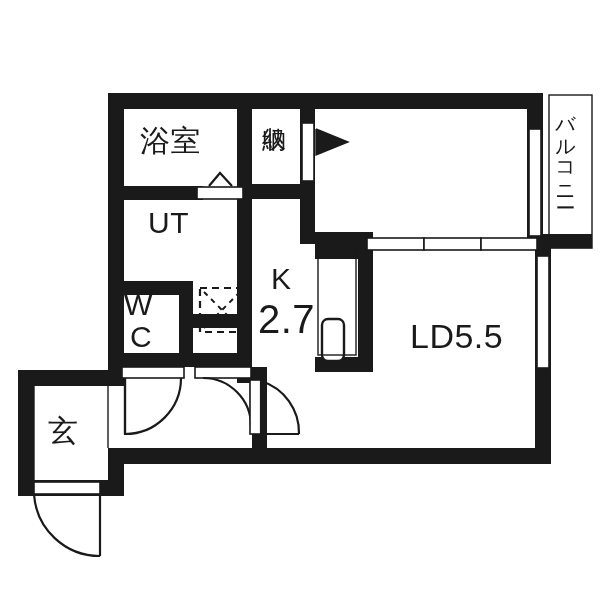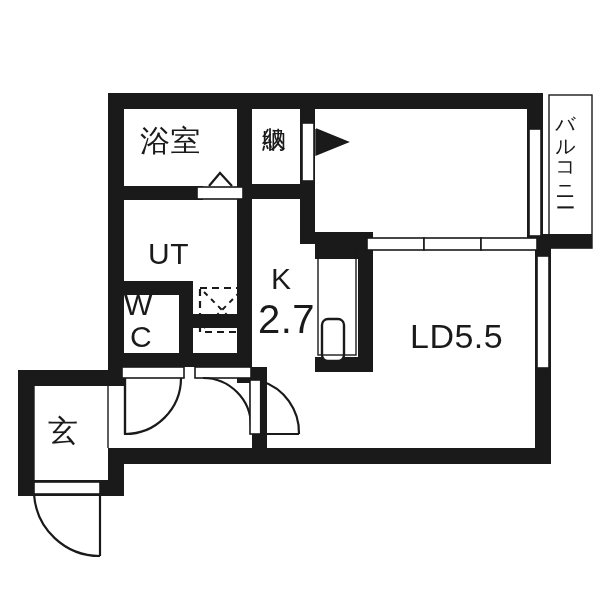--- a/index.html
+++ b/index.html
@@ -189,21 +189,21 @@
 
   </svg>
 
   <div class="roomlabel lbl-jp" style="left:140px; top:110px; font-size:30px;">浴室</div>
 
   <div class="roomlabel lbl-jp lbl-vert" style="left:262px; top:92px; font-size:24px;">収納</div>
 
 
   <div class="roomlabel lbl-jp lbl-vert" style="left:556px; top:86px; font-size:20px;">バルコニー</div>
 
-  <div class="roomlabel" style="left:148px; top:223px; font-size:30px;">UT</div>
+  <div class="roomlabel" style="left:148px; top:192px; font-size:30px;">UT</div>
 
   <div class="roomlabel" style="left:124px; top:274px; font-size:30px;">W</div>
   <div class="roomlabel" style="left:130px; top:306px; font-size:30px;">C</div>
 
   <div class="roomlabel" style="left:271px; top:248px; font-size:30px;">K</div>
   <div class="roomlabel" style="left:258px; top:283px; font-size:40px;">2.7</div>
 
   <div class="roomlabel" style="left:410px; top:303px; font-size:34px;">LD5.5</div>
 
   <div class="roomlabel lbl-jp" style="left:48px; top:400px; font-size:30px;">玄</div>

